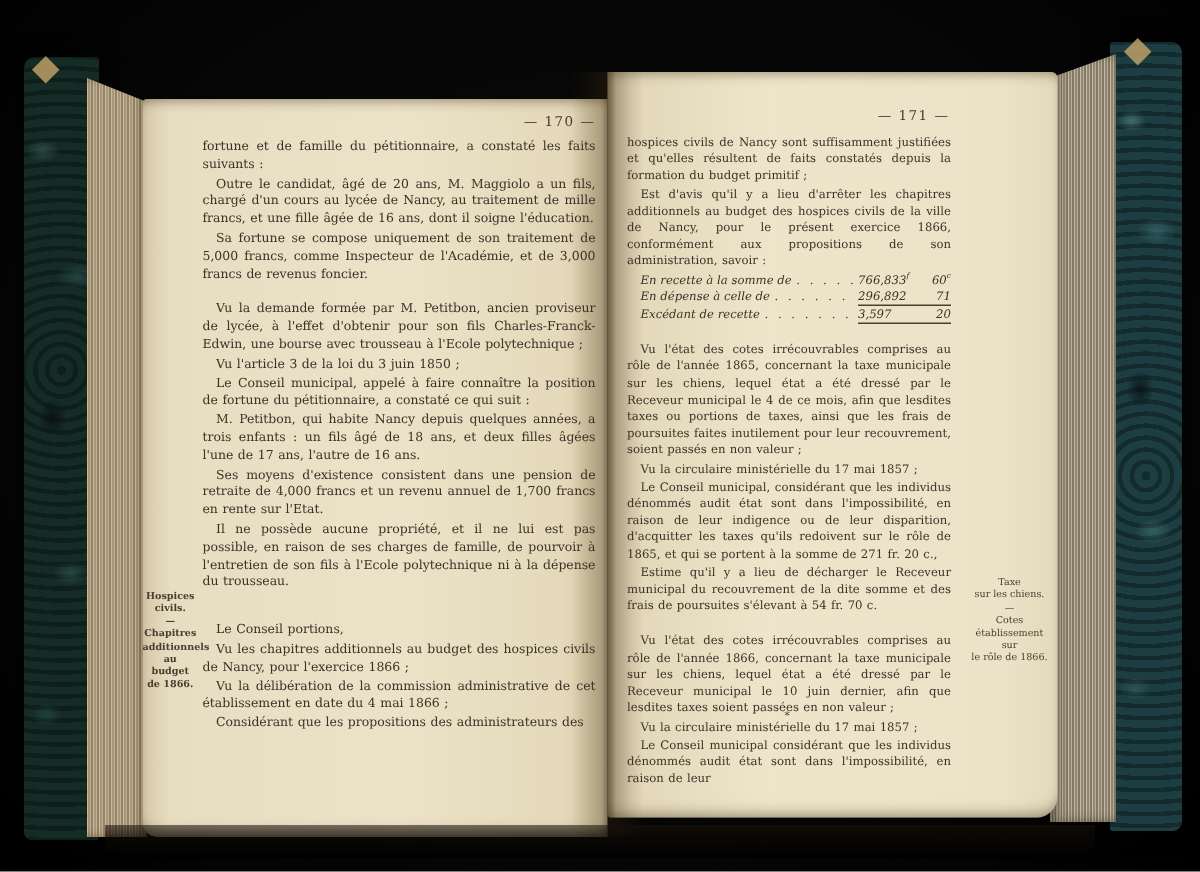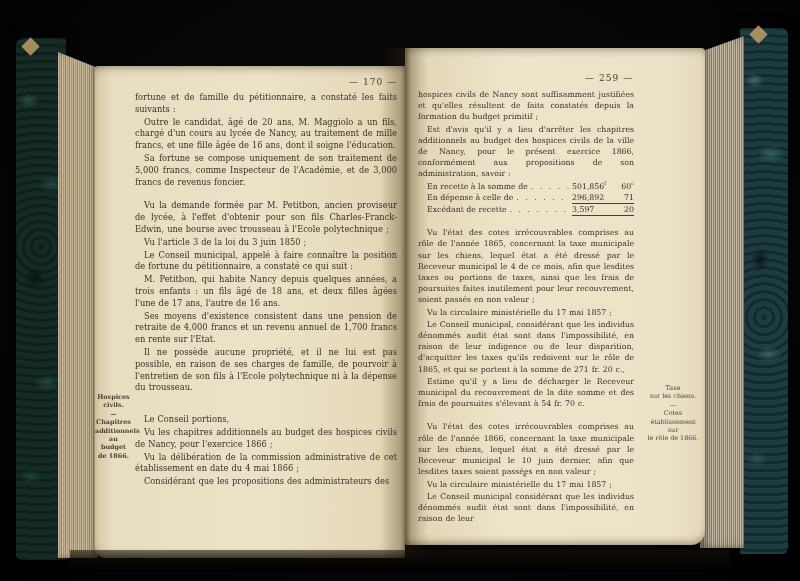--- a/index.html
+++ b/index.html
@@ -81,21 +81,21 @@
   .textcol{position:absolute;text-align:justify;}
   .textcol-left{top:26px;left:40px;width:262px;font-size:8.3px;line-height:11.8px;}
   .textcol-right{top:41px;left:13px;width:216px;font-size:7.8px;line-height:11.2px;}
   .para{margin:0 0 1px 0;text-indent:9px;word-spacing:.4px;}
   .para.flush{text-indent:0;}
   .gap-sm{height:11px;}
   .gap-lg{height:19px;}
 
   
   .acct{margin:1px 0 0 0;}
-  .acct-row{display:flex;align-items:baseline;}
+  .acct-row{display:flex;align-items:baseline;font-style:italic;}
   .acct-label{white-space:nowrap;text-indent:9px;}
   .acct-dots{flex:1;overflow:hidden;white-space:nowrap;letter-spacing:2px;margin:0 3px;}
   .acct-val{display:inline-flex;justify-content:space-between;width:62px;white-space:nowrap;}
   .acct-row.rule .acct-val{border-bottom:.7px solid #4a3e31;}
   sup.u{font-size:5px;vertical-align:super;line-height:0;}
 
   
   .mnote{position:absolute;font-size:6.4px;line-height:8.4px;text-align:center;color:#4a3e31;}
   .mnote span{display:block;}
   .mnote-left{top:327px;left:0px;width:37px;font-weight:bold;}
@@ -138,42 +138,42 @@
     <p class="para">Il ne possède aucune propriété, et il ne lui est pas possible, en raison de ses charges de famille, de pourvoir à l'entretien de son fils à l'Ecole polytechnique ni à la dépense du trousseau.</p>
     <div class="gap-lg"></div>
     <p class="para">Le Conseil portions,</p>
     <p class="para">Vu les chapitres additionnels au budget des hospices civils de Nancy, pour l'exercice 1866 ;</p>
     <p class="para">Vu la délibération de la commission administrative de cet établissement en date du 4 mai 1866 ;</p>
     <p class="para">Considérant que les propositions des administrateurs des</p>
   </div>
 </div>
 
 <div class="abs page page-right">
-  <div class="pagenum pagenum-right">— 259 —</div>
+  <div class="pagenum pagenum-right">— 171 —</div>
 
   <div class="mnote mnote-right">
     <span>Taxe</span>
     <span>sur les chiens.</span>
     <span>—</span>
     <span>Cotes</span>
     <span>établissement</span>
     <span>sur</span>
     <span>le rôle de 1866.</span>
   </div>
 
   <div class="textcol textcol-right">
     <p class="para flush">hospices civils de Nancy sont suffisamment justifiées et qu'elles résultent de faits constatés depuis la formation du budget primitif ;</p>
     <p class="para">Est d'avis qu'il y a lieu d'arrêter les chapitres additionnels au budget des hospices civils de la ville de Nancy, pour le présent exercice 1866, conformément aux propositions de son administration, savoir :</p>
 
     <div class="acct">
       <div class="acct-row">
         <span class="acct-label">En recette à la somme de</span>
         <span class="acct-dots">. . . . . . . . . .</span>
         <span class="acct-val">
-            <span><span>501,856</span><sup class="u">f</sup></span>
+            <span><span>766,833</span><sup class="u">f</sup></span>
             <span><span>60</span><sup class="u">c</sup></span>
           </span>
       </div>
       <div class="acct-row rule">
         <span class="acct-label">En dépense à celle de</span>
         <span class="acct-dots">. . . . . . . . . . .</span>
         <span class="acct-val">
             <span>296,892</span>
             <span>71</span>
           </span>

